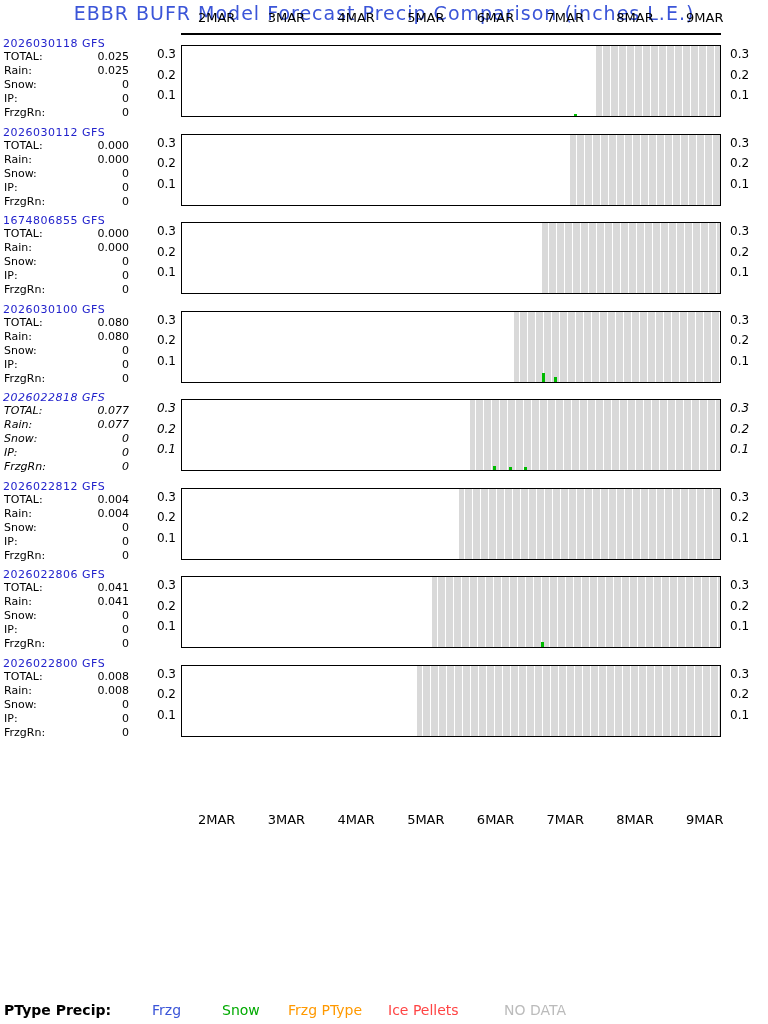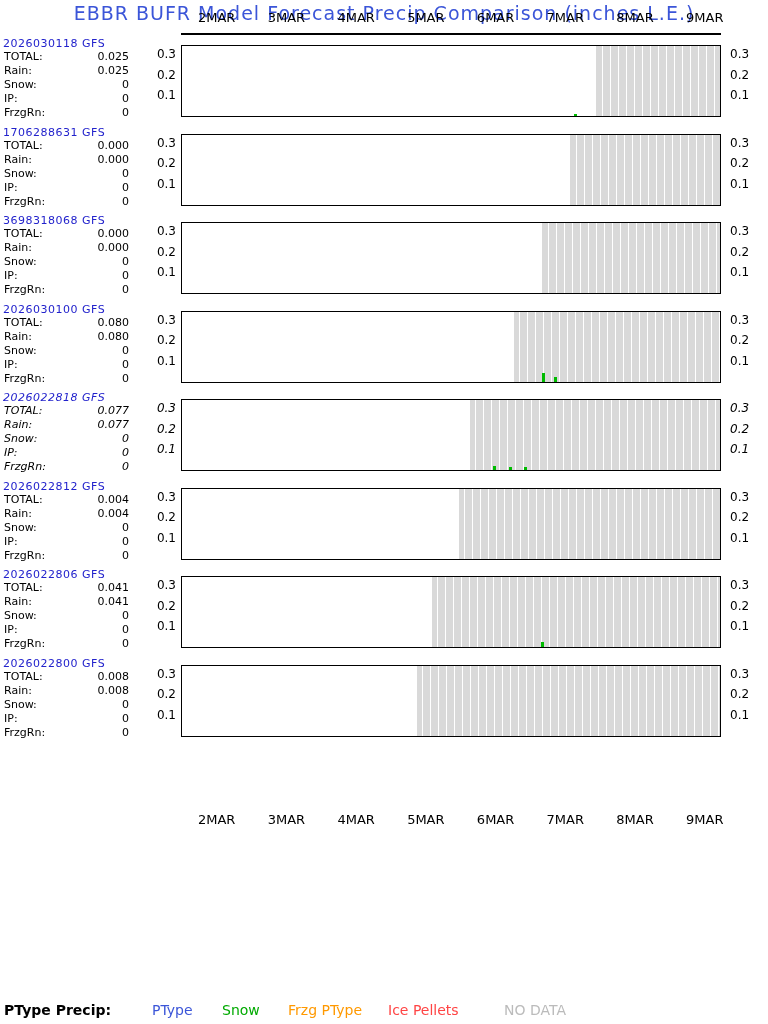--- a/index.html
+++ b/index.html
@@ -248,21 +248,21 @@
         <div class="tickline" style="left: 499.8px;"></div>
         <div class="tickline" style="left: 507.8px;"></div>
         <div class="tickline" style="left: 515.8px;"></div>
         <div class="tickline" style="left: 523.8px;"></div>
         <div class="tickline" style="left: 531.8px;"></div>
         <div class="bar " style="left: 72.8%; height: 2px;"></div>
       </div>
     </div>
     <div class="panel" style="top: 88.5px;">
       <div class="panel-left">
-        <div class="run-label">1706288631  GFS</div>
+        <div class="run-label">2026030112  GFS</div>
         <div class="stats">
           <div class="stat-row">
             <span class="stat-key">TOTAL:</span>
             <span class="stat-val">0.000</span>
           </div>
           <div class="stat-row">
             <span class="stat-key">Rain:</span>
             <span class="stat-val">0.000</span>
           </div>
           <div class="stat-row">
@@ -307,21 +307,21 @@
         <div class="tickline" style="left: 497.88px;"></div>
         <div class="tickline" style="left: 505.88px;"></div>
         <div class="tickline" style="left: 513.88px;"></div>
         <div class="tickline" style="left: 521.88px;"></div>
         <div class="tickline" style="left: 529.88px;"></div>
         <div class="tickline" style="left: 537.88px;"></div>
       </div>
     </div>
     <div class="panel" style="top: 177px;">
       <div class="panel-left">
-        <div class="run-label">3698318068  GFS</div>
+        <div class="run-label">1674806855  GFS</div>
         <div class="stats">
           <div class="stat-row">
             <span class="stat-key">TOTAL:</span>
             <span class="stat-val">0.000</span>
           </div>
           <div class="stat-row">
             <span class="stat-key">Rain:</span>
             <span class="stat-val">0.000</span>
           </div>
           <div class="stat-row">
@@ -752,18 +752,18 @@
     <div class="dayticklabel" style="left: 32.4286%;">4MAR</div>
     <div class="dayticklabel" style="left: 45.3429%;">5MAR</div>
     <div class="dayticklabel" style="left: 58.2571%;">6MAR</div>
     <div class="dayticklabel" style="left: 71.1714%;">7MAR</div>
     <div class="dayticklabel" style="left: 84.0857%;">8MAR</div>
     <div class="dayticklabel" style="left: 97%;">9MAR</div>
   </div>
 
 <div id="legend">
   <span id="legend-title">PType Precip:</span>
-  <span id="legend-snow">PType</span>
+  <span id="legend-snow">Frzg</span>
   <span id="legend-rain">Snow</span>
   <span id="legend-frzg">Frzg PType</span>
   <span id="legend-ip">Ice Pellets</span>
   <span id="legend-nodata">NO DATA</span>
 </div>
 
 </body></html>

